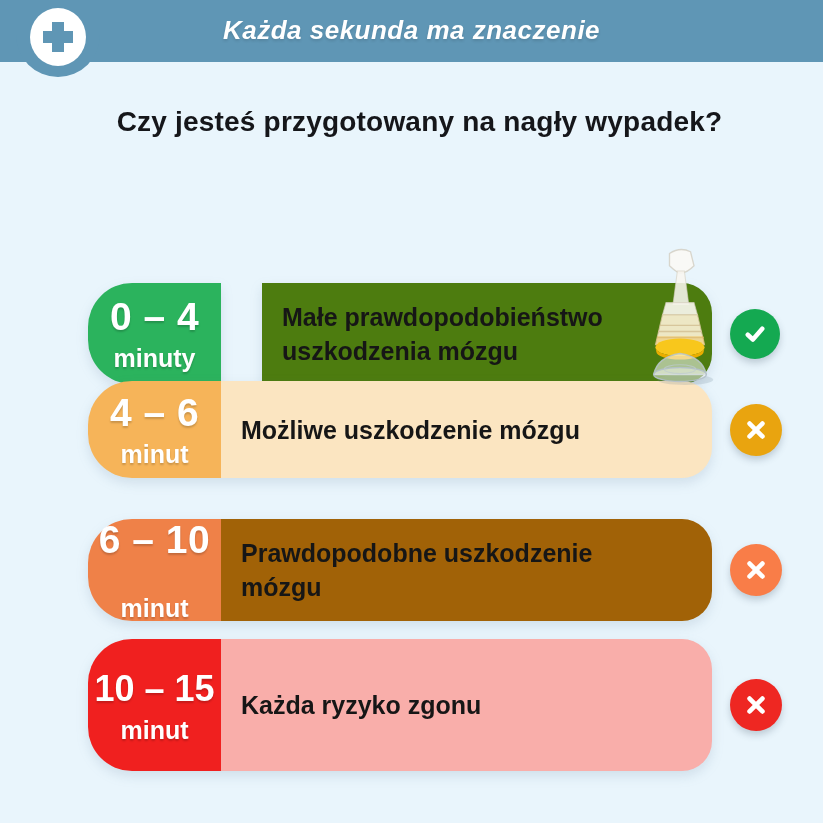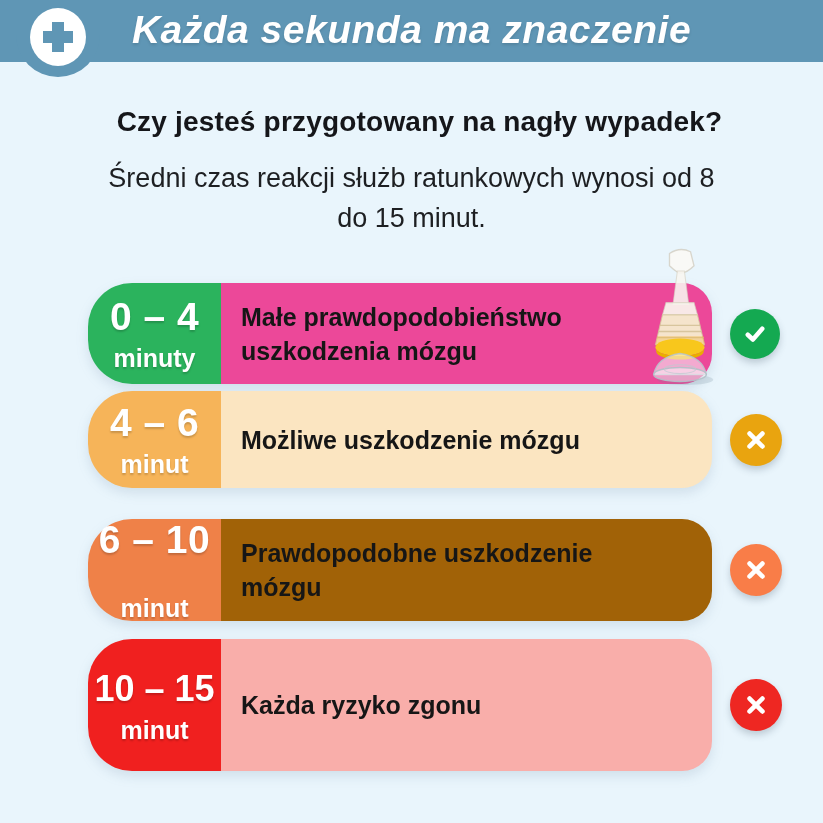--- a/index.html
+++ b/index.html
@@ -3,21 +3,21 @@
 <meta charset="utf-8">
 <style>
   * { margin:0; padding:0; box-sizing:border-box; }
   html,body { width:823px; height:823px; }
   body { font-family:"Liberation Sans","DejaVu Sans",sans-serif; overflow:hidden; }
   .canvas { position:relative; width:823px; height:823px; background:#e9f5fc; overflow:hidden; }
 
   
   .header { position:absolute; left:0; top:0; width:823px; height:62px; background:#5f96b5; z-index:2; }
   .header-title { position:absolute; left:0; top:0; width:100%; height:66px; line-height:60px;
-    text-align:center; color:#ffffff; font-size:39px; font-weight:bold; font-style:italic;
+    text-align:center; color:#ffffff; font-size:26px; font-weight:bold; font-style:italic;
     letter-spacing:.5px; text-shadow:0 2px 3px rgba(0,0,0,.12); }
   .logo-tab { position:absolute; left:16px; top:0; width:84px; height:77px; background:#5f96b5;
     border-radius:0 0 42px 42px; z-index:3; }
   .logo-circle { position:absolute; left:14px; top:8px; width:56px; height:58px; background:#ffffff;
     border-radius:50%; display:flex; align-items:center; justify-content:center; }
 
   
   .heading { position:absolute; left:0; top:106px; width:100%; text-align:center;
     font-size:28px; font-weight:bold; color:#15161a; letter-spacing:.2px;padding-left:16px; }
   .subheading { position:absolute; left:0; top:158px; width:100%; text-align:center;
@@ -33,24 +33,24 @@
   .unit { font-size:25px; font-weight:bold; line-height:26px; margin-top:7px;
     text-shadow:0 2px 2px rgba(0,0,0,.18); }
   .bar { position:absolute; left:133px; right:0; top:0; bottom:0; border-radius:0 30px 30px 0;
     display:flex; align-items:center; }
   .label { margin-left:20px; font-size:25px; font-weight:bold; color:#161616; line-height:34px; }
   .badge { position:absolute; left:642px; top:50%; transform:translateY(-50%); width:52px; height:52px;
     border-radius:50%; display:flex; align-items:center; justify-content:center;
     box-shadow:0 4px 7px rgba(60,80,100,.25); }
 
   .r1 { top:283px; height:101px; }
-  .r2 { top:391px; height:97px; }
+  .r2 { top:381px; height:97px; }
   .r3 { top:519px; height:102px; }
   .r4 { top:639px; height:132px; }
-  .r1 .pill { background:#2bb35d; } .r1 .bar { background:#ec4899; } .r1 .badge { background:#14a951; width:50px; height:50px; }
+  .r1 .pill { background:#2bb35d; } .r1 .bar { background:#4d7c0f;margin-left:41px; } .r1 .badge { background:#14a951; width:50px; height:50px; }
   .r2 .pill { background:#f6b459; } .r2 .bar { background:#fbe5c1; } .r2 .badge { background:#e9a40f; }
   .r3 .pill { background:#ef8148;justify-content:space-between; } .r3 .bar { background:#a16207; } .r3 .badge { background:#f97d48; }
   .r4 .pill { background:#f0201f; } .r4 .bar { background:#f9aeaa; } .r4 .badge { background:#ee2722; }
   .r4 .range { font-size:36px; letter-spacing:0; }
   .r1 .label { max-width:370px; }
   .r3 .label { max-width:410px; }
 
   
   .product { position:absolute; left:636px; top:243px; width:88px; height:142px; z-index:5; }
 </style>
@@ -64,24 +64,20 @@
   </div>
   <div class="logo-tab">
     <div class="logo-circle">
       <svg width="38" height="38" viewBox="0 0 38 38" aria-hidden="true">
         <path d="M13 4 h12 v9 h9 v12 h-9 v9 h-12 v-9 h-9 v-12 h9 z" fill="#5f96b5" rx="2"></path>
       </svg>
     </div>
   </div>
 
   <div class="heading">Czy jesteś przygotowany na nagły wypadek?</div>
-  <div class="subheading">
-    <div>Średni czas reakcji służb ratunkowych wynosi od 8</div>
-    <div>do 15 minut.</div>
-  </div>
 
   <div class="row r1">
     <div class="row-body">
       <div class="pill">
         <div class="range">0 – 4</div>
         <div class="unit">minuty</div>
       </div>
       <div class="bar">
         <div class="label">Małe prawdopodobieństwo uszkodzenia mózgu</div>
       </div>

